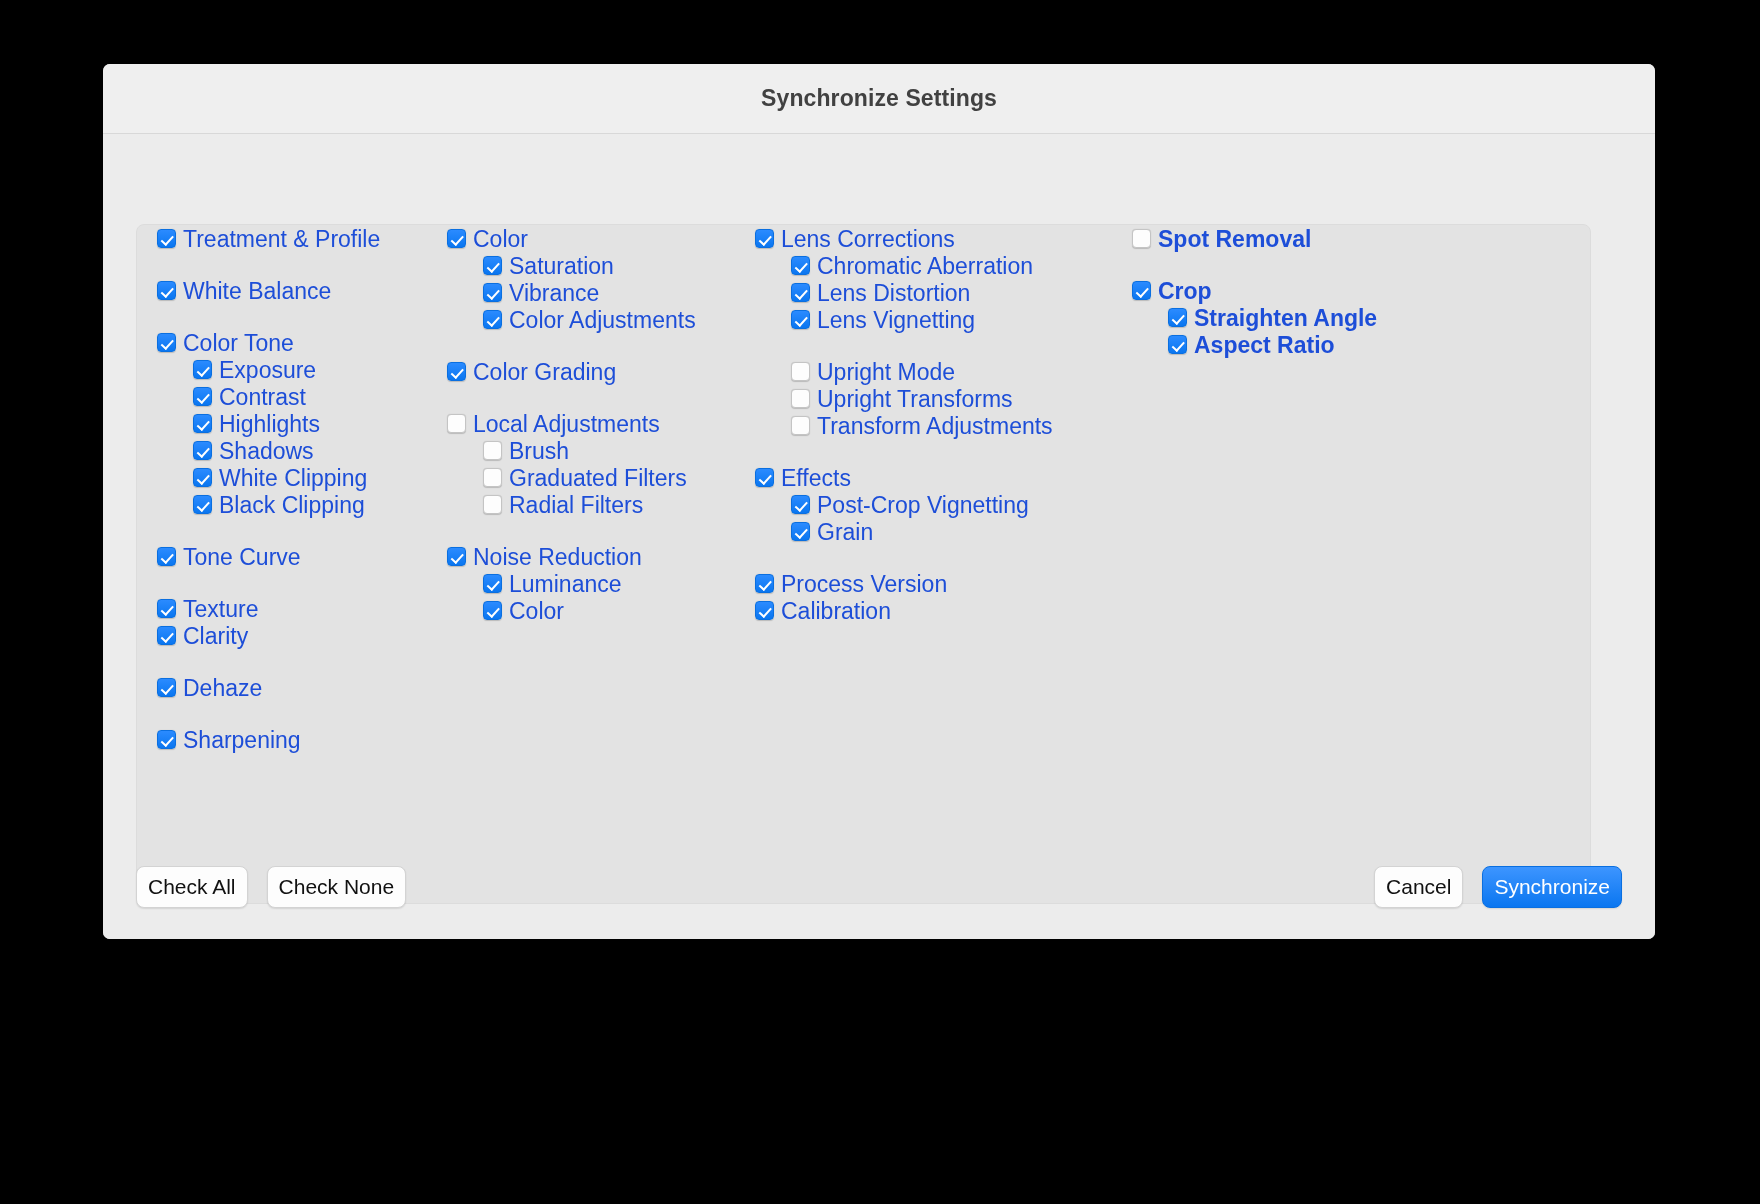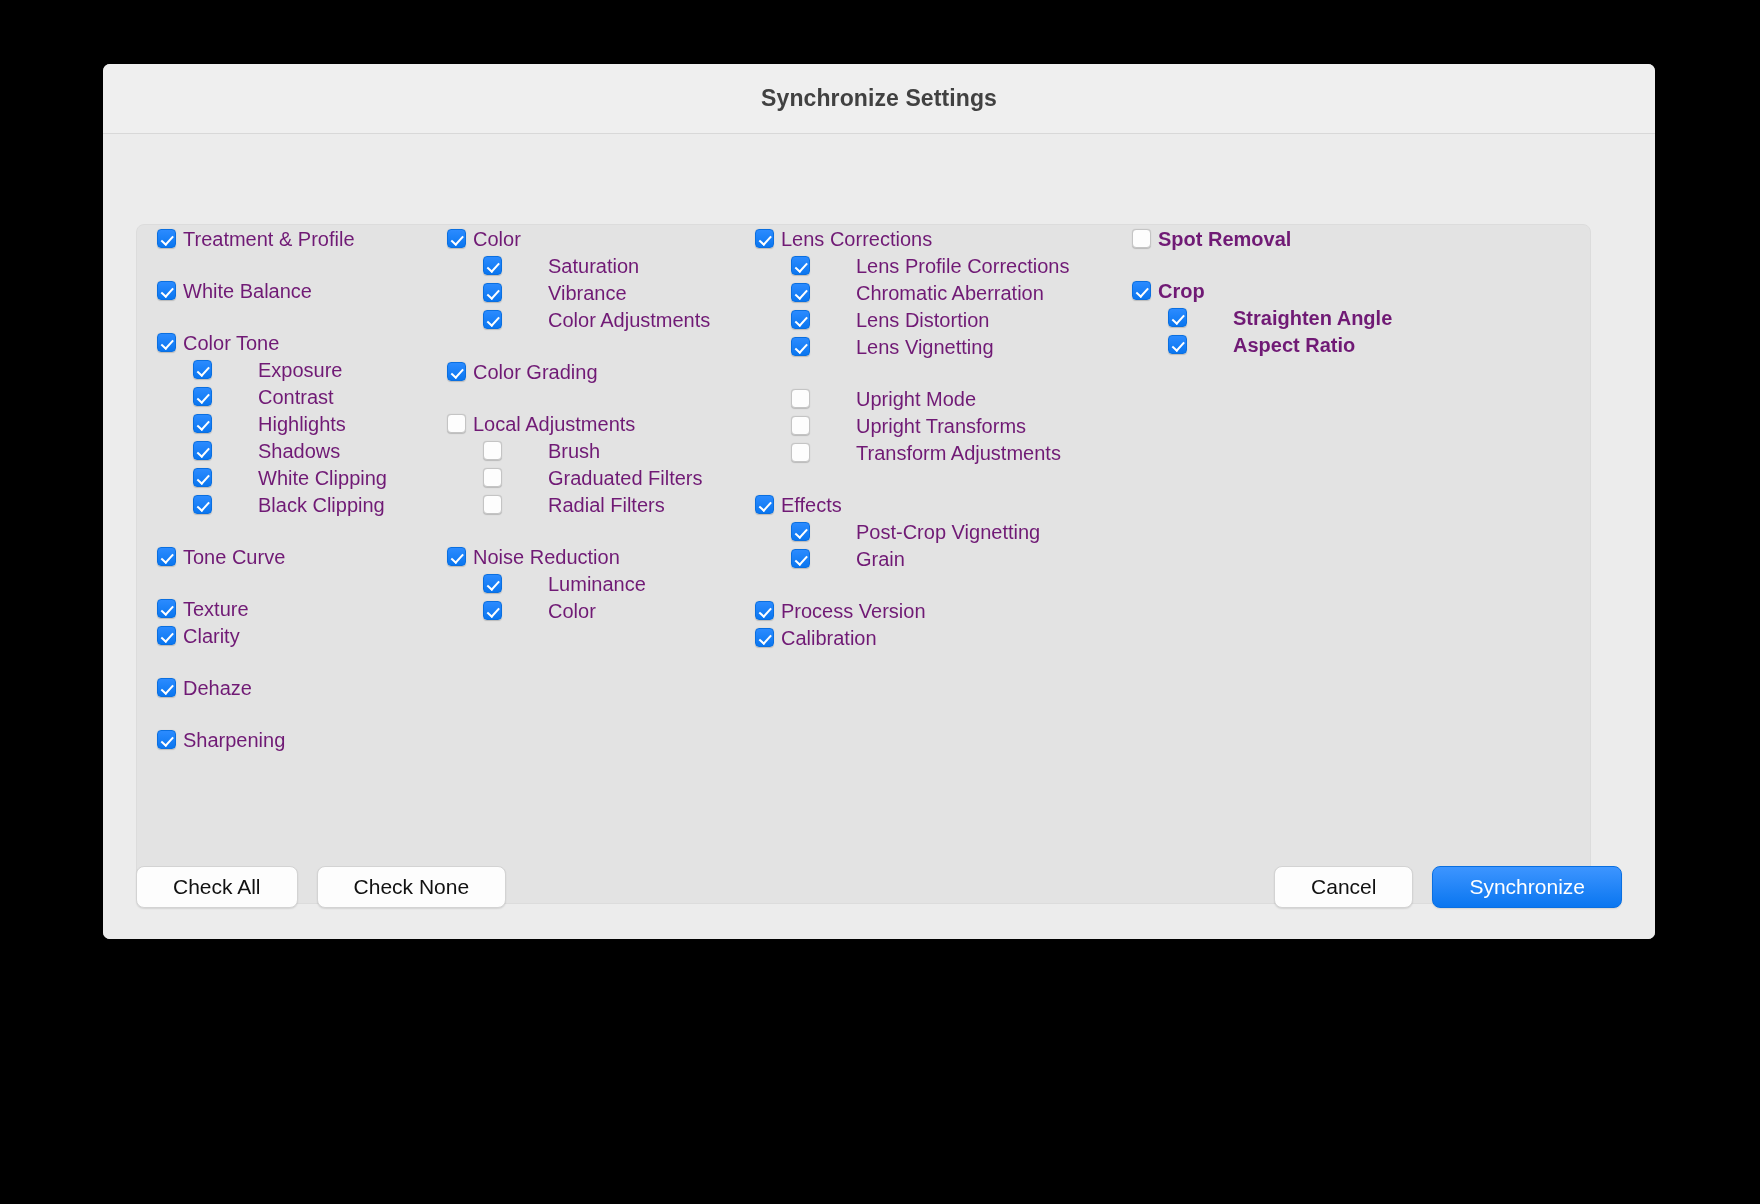--- a/index.html
+++ b/index.html
@@ -85,21 +85,21 @@
   .col-2 { left: 310px; width: 300px; }
   .col-3 { left: 618px; width: 330px; }
   .col-4 { left: 995px; width: 330px; font-weight: bold; }
 
   
   .row {
     display: flex;
     align-items: center;
     height: 27px;
   }
-  .row.child { padding-left: 36px; gap: 39px; }
+  .row.child { padding-left: 36px; }
   .gap-m { height: 25px; }
 
   
   .cb {
     width: 19px;
     height: 19px;
     min-width: 19px;
     border-radius: 4px;
     box-sizing: border-box;
     position: relative;
@@ -120,22 +120,22 @@
     left: 5.5px;
     top: 2.5px;
     width: 4.5px;
     height: 9.5px;
     border: solid #ffffff;
     border-width: 0 2.3px 2.3px 0;
     transform: rotate(42deg);
   }
 
   .lbl {
-    font-size: 20px;
-    color: #701a75;
+    font-size: 23px;
+    color: #1d4ed8;
     white-space: nowrap;
     line-height: 24px;
   }
 
   
   .footer {
     position: absolute;
     left: 0;
     right: 0;
     bottom: 0;
@@ -149,21 +149,21 @@
   .footer-right { display: flex; gap: 19px; margin-left: auto; }
 
   .btn {
     font-family: "Liberation Sans", sans-serif;
     font-size: 21px;
     color: #111111;
     background: #fdfdfd;
     border: 1px solid #d3d3d3;
     border-radius: 8px;
     height: 42px;
-    padding: 0 36px;
+    padding: 0 11px;
     display: flex;
     align-items: center;
     justify-content: center;
     box-shadow: 0 1px 1.5px rgba(0,0,0,0.10);
     cursor: default;
   }
   .btn.primary {
     background: linear-gradient(180deg, #3d95ff 0%, #0a76f0 100%);
     border: 1px solid #0a6fe0;
     color: #ffffff;
@@ -297,24 +297,20 @@
               </div>
               <div class="row child">
                 <span class="cb on"></span>
                 <span class="lbl">Color</span>
               </div>
             </div>
             <div class="column col-3">
               <div class="row">
                 <span class="cb on"></span>
                 <span class="lbl">Lens Corrections</span>
-              </div>
-              <div class="row child">
-                <span class="cb on"></span>
-                <span class="lbl">Lens Profile Corrections</span>
               </div>
               <div class="row child">
                 <span class="cb on"></span>
                 <span class="lbl">Chromatic Aberration</span>
               </div>
               <div class="row child">
                 <span class="cb on"></span>
                 <span class="lbl">Lens Distortion</span>
               </div>
               <div class="row child">

